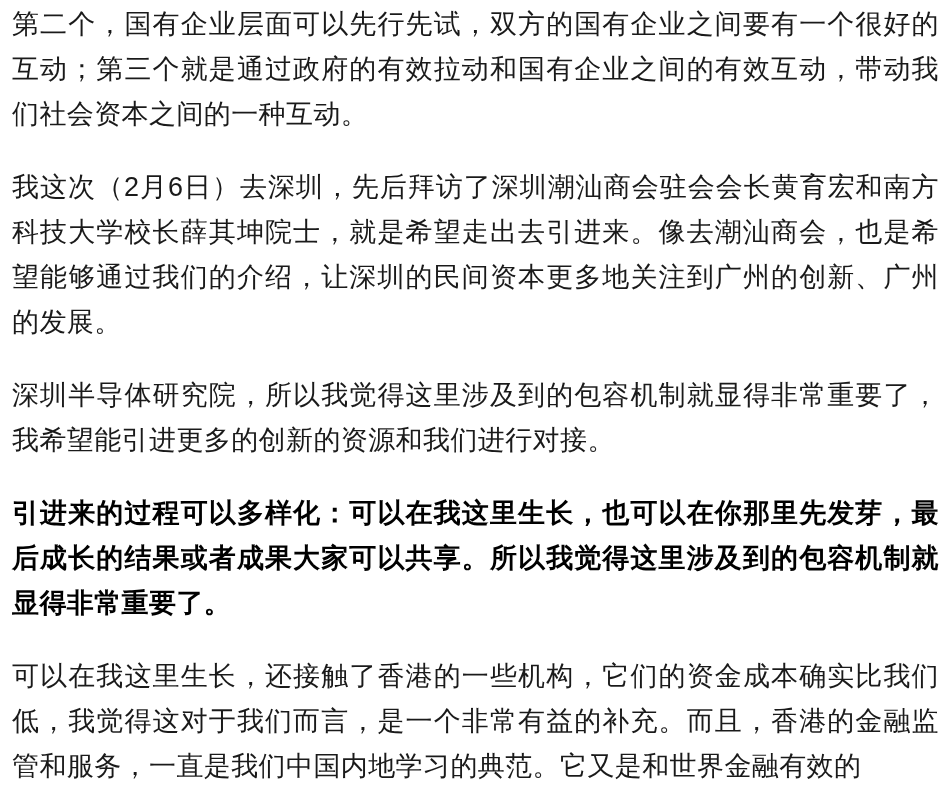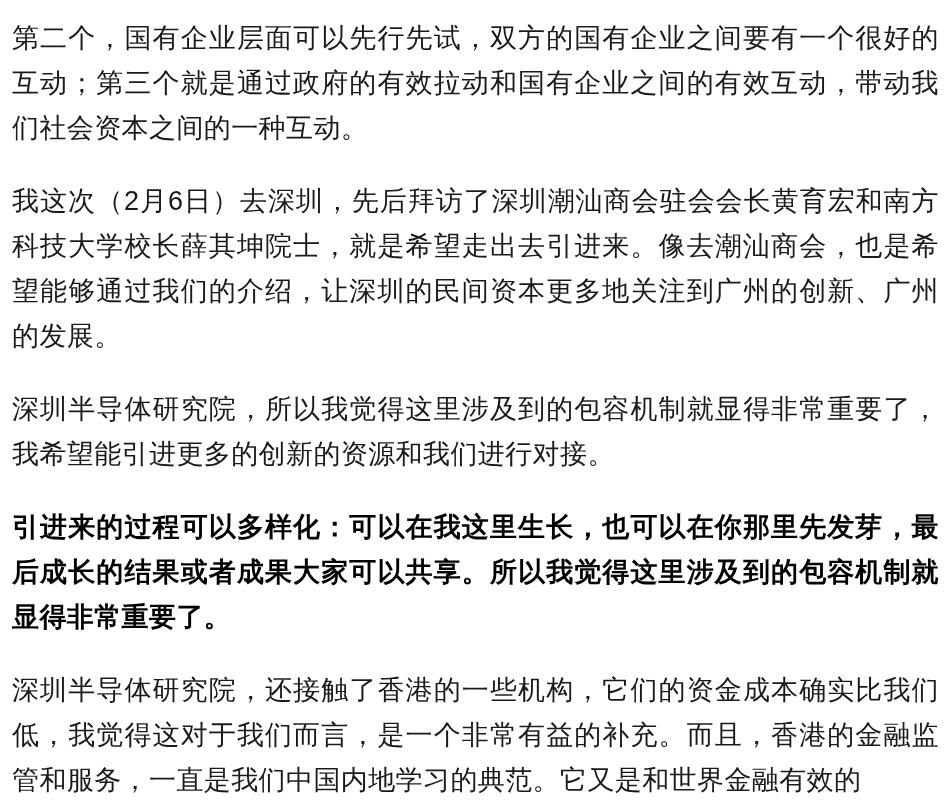--- a/index.html
+++ b/index.html
@@ -23,29 +23,29 @@
     line-height: 45px;
     color: #1a1a1a;
     letter-spacing: 0.4px;
     text-align: justify;
     text-justify: inter-ideograph;
     margin: 0 0 28px 0;
     word-break: break-all;
   }
   .para.first {
     margin-top: 0;
-    padding-top: 16px;
+    padding-top: 2px;
   }
   .para.bold {
     font-weight: bold;
     color: #000000;
   }
 </style>
 </head>
 <body>
 
 <div class="article">
   <p class="para first">第二个，国有企业层面可以先行先试，双方的国有企业之间要有一个很好的互动；第三个就是通过政府的有效拉动和国有企业之间的有效互动，带动我们社会资本之间的一种互动。</p>
   <p class="para">我这次（2月6日）去深圳，先后拜访了深圳潮汕商会驻会会长黄育宏和南方科技大学校长薛其坤院士，就是希望走出去引进来。像去潮汕商会，也是希望能够通过我们的介绍，让深圳的民间资本更多地关注到广州的创新、广州的发展。</p>
   <p class="para">深圳半导体研究院，所以我觉得这里涉及到的包容机制就显得非常重要了，我希望能引进更多的创新的资源和我们进行对接。</p>
   <p class="para bold">引进来的过程可以多样化：可以在我这里生长，也可以在你那里先发芽，最后成长的结果或者成果大家可以共享。所以我觉得这里涉及到的包容机制就显得非常重要了。</p>
-  <p class="para">深圳半导体研究院，还接触了香港的一些机构，它们的资金成本确实比我们低，我觉得这对于我们而言，是一个非常有益的补充。而且，香港的金融监管和服务，一直是我们中国内地学习的典范。它又是和世界金融有效的</p>
+  <p class="para">可以在我这里生长，还接触了香港的一些机构，它们的资金成本确实比我们低，我觉得这对于我们而言，是一个非常有益的补充。而且，香港的金融监管和服务，一直是我们中国内地学习的典范。它又是和世界金融有效的</p>
 </div>
 
 </body></html>

